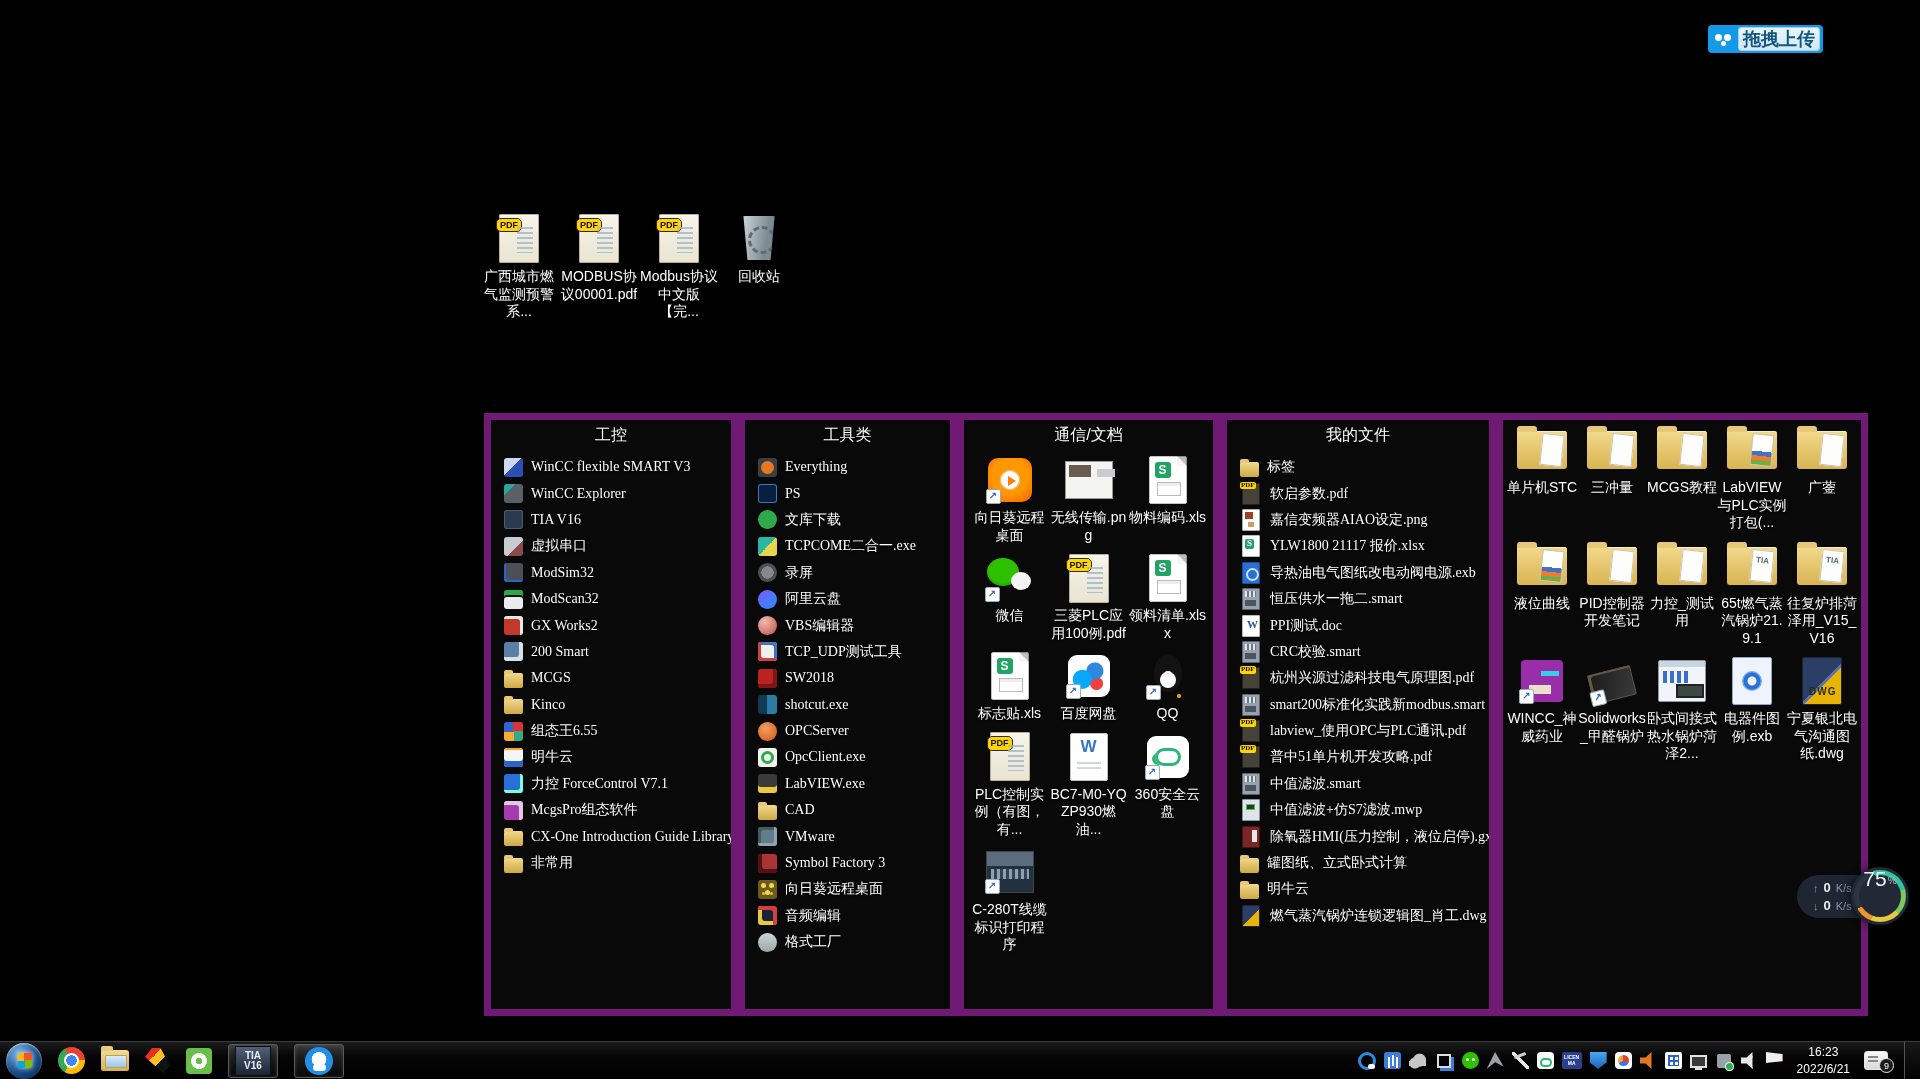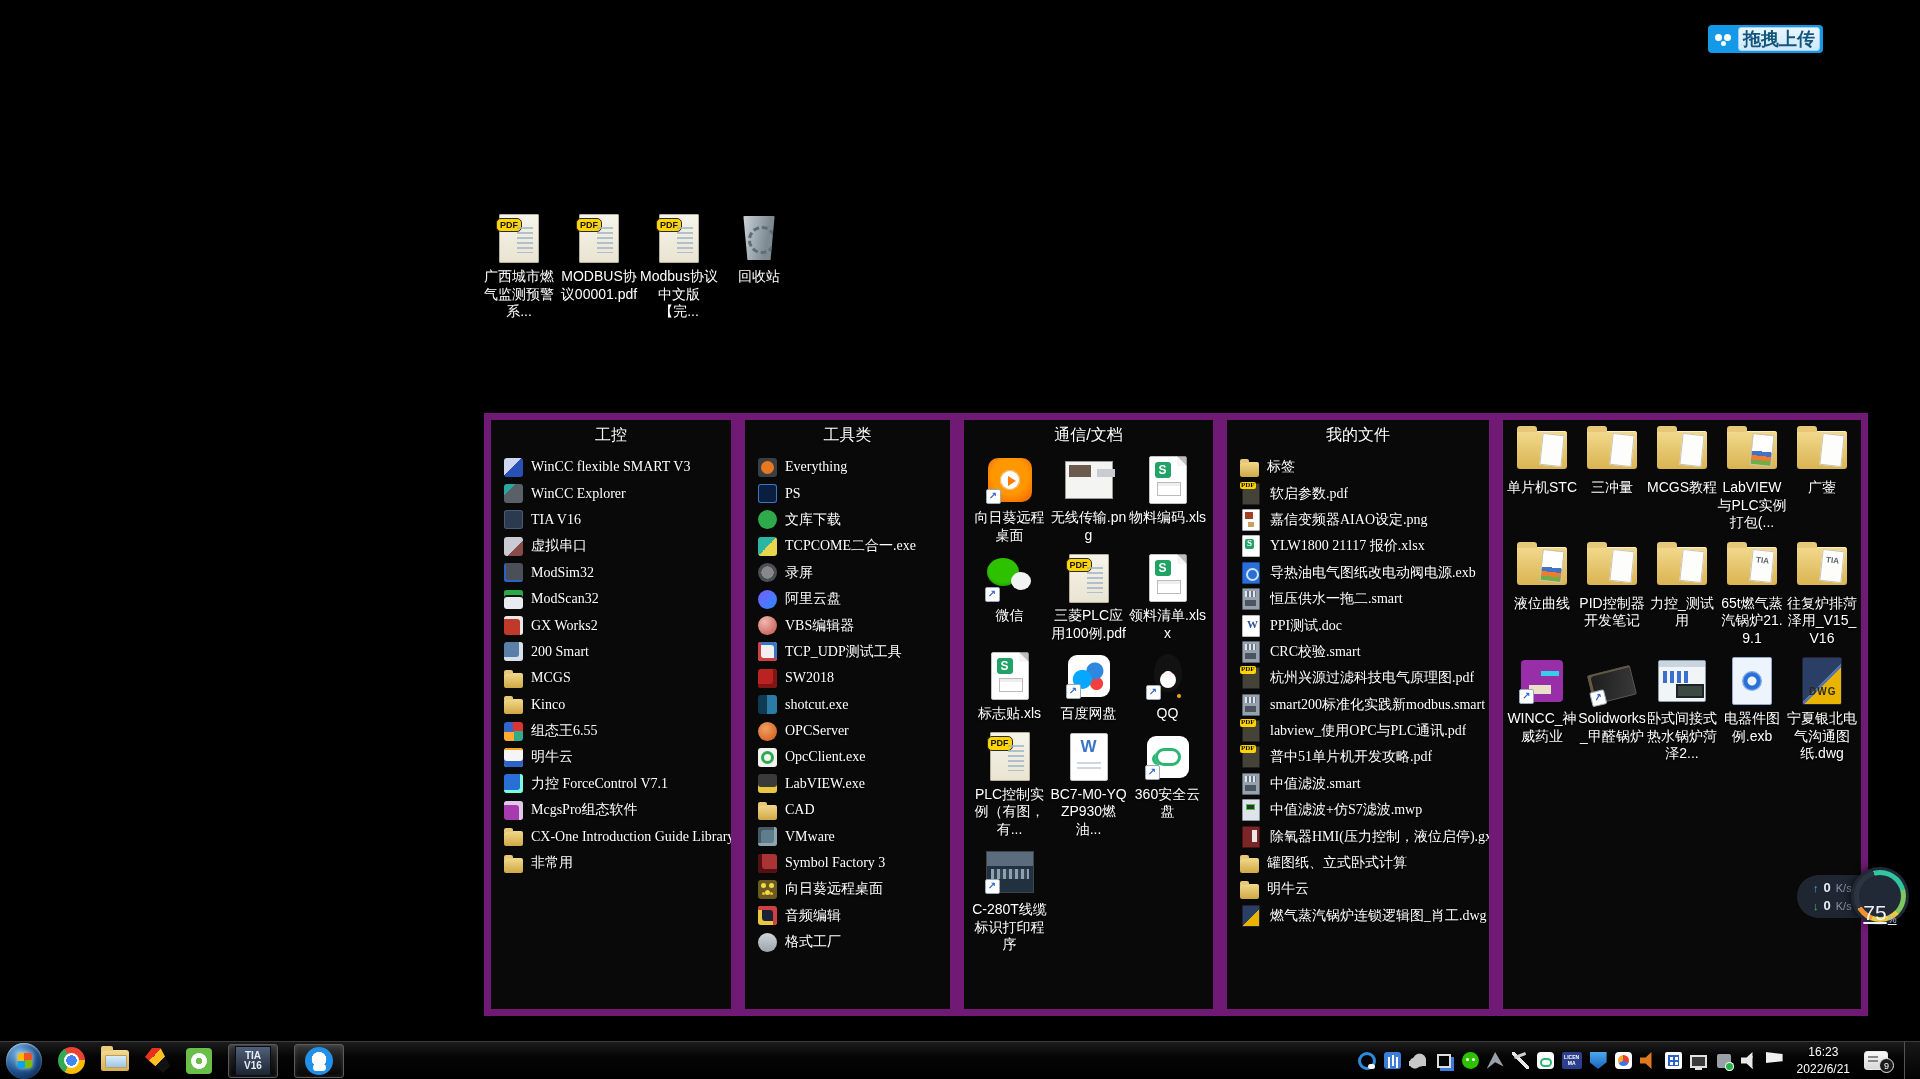--- a/index.html
+++ b/index.html
@@ -215,22 +215,22 @@
   .nrow{display:flex;align-items:baseline;gap:5px;font-size:11px;color:#8a93a3;}
   .nrow b{color:#e8edf5;font-size:13px;}
   .arr{font-size:11px;font-weight:bold;}
   .arr.up{color:#4da3ff;}
   .arr.dn{color:#46c26b;}
   .ring{position:absolute;left:1851px;top:867px;width:58px;height:58px;border-radius:50%;background:#222936;
     box-shadow:0 0 8px rgba(0,0,0,.8);cursor:pointer;}
   .ring::before{content:"";position:absolute;inset:3px;border-radius:50%;
     background:conic-gradient(from -15deg,#2fc6a0 0 90deg,#7cc75f 90deg 150deg,#e9c93e 150deg 215deg,#f0922e 215deg 255deg,#2c3442 255deg 360deg);}
   .ring::after{content:"";position:absolute;inset:8px;border-radius:50%;background:#222936;}
-  .pct{position:absolute;inset:0;display:flex;align-items:flex-end;justify-content:center;z-index:2;
-    color:#eef2f8;text-decoration:underline;}
+  .pct{position:absolute;inset:0;display:flex;align-items:flex-start;justify-content:center;z-index:2;
+    color:#eef2f8;}
   .pct b{font-size:21px;font-weight:normal;}
   .pct i{font-style:normal;font-size:10px;color:#aab4c2;margin:8px 0 0 1px;}
 
   
   .taskbar{position:absolute;left:0;top:1041px;width:1920px;height:38px;
     background:linear-gradient(#1c1c1c,#050505 40%,#000);border-top:1px solid #3c3c3c;box-sizing:border-box;
     display:flex;align-items:center;}
   .tb-left{display:flex;align-items:center;gap:16px;padding-left:6px;flex:none;}
   .tb-btn{display:flex;align-items:center;justify-content:center;cursor:pointer;}
   .tb-btn.framed{border:1px solid #5a5a5a;border-radius:3px;width:48px;height:32px;

